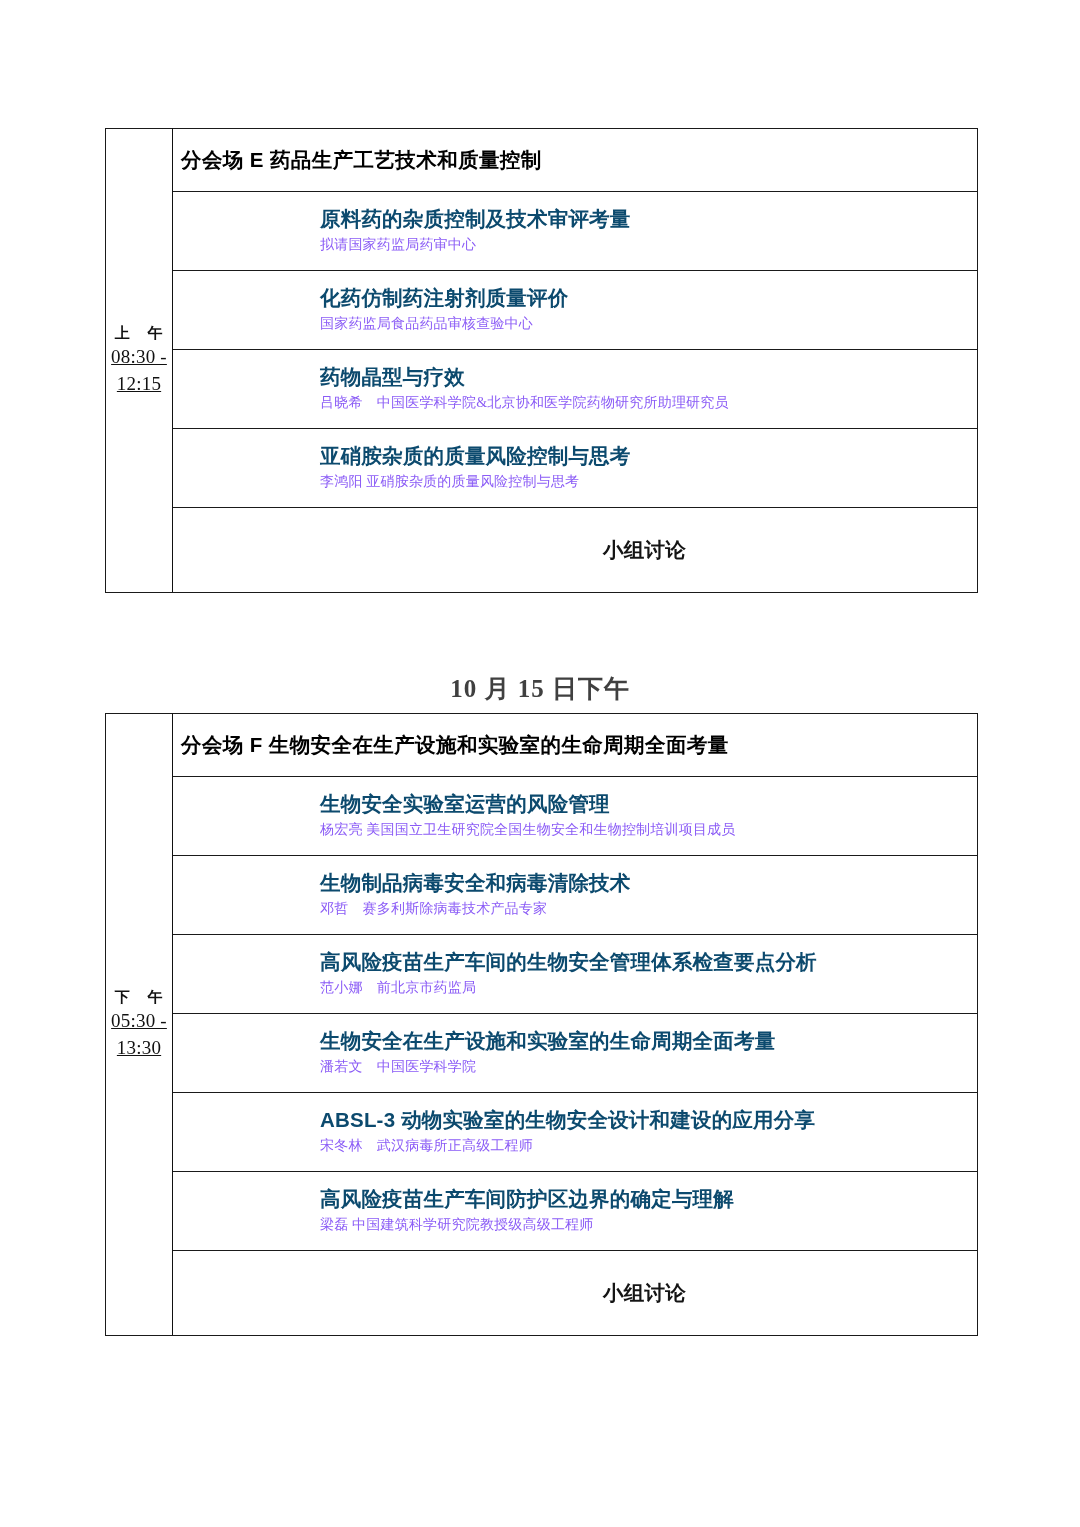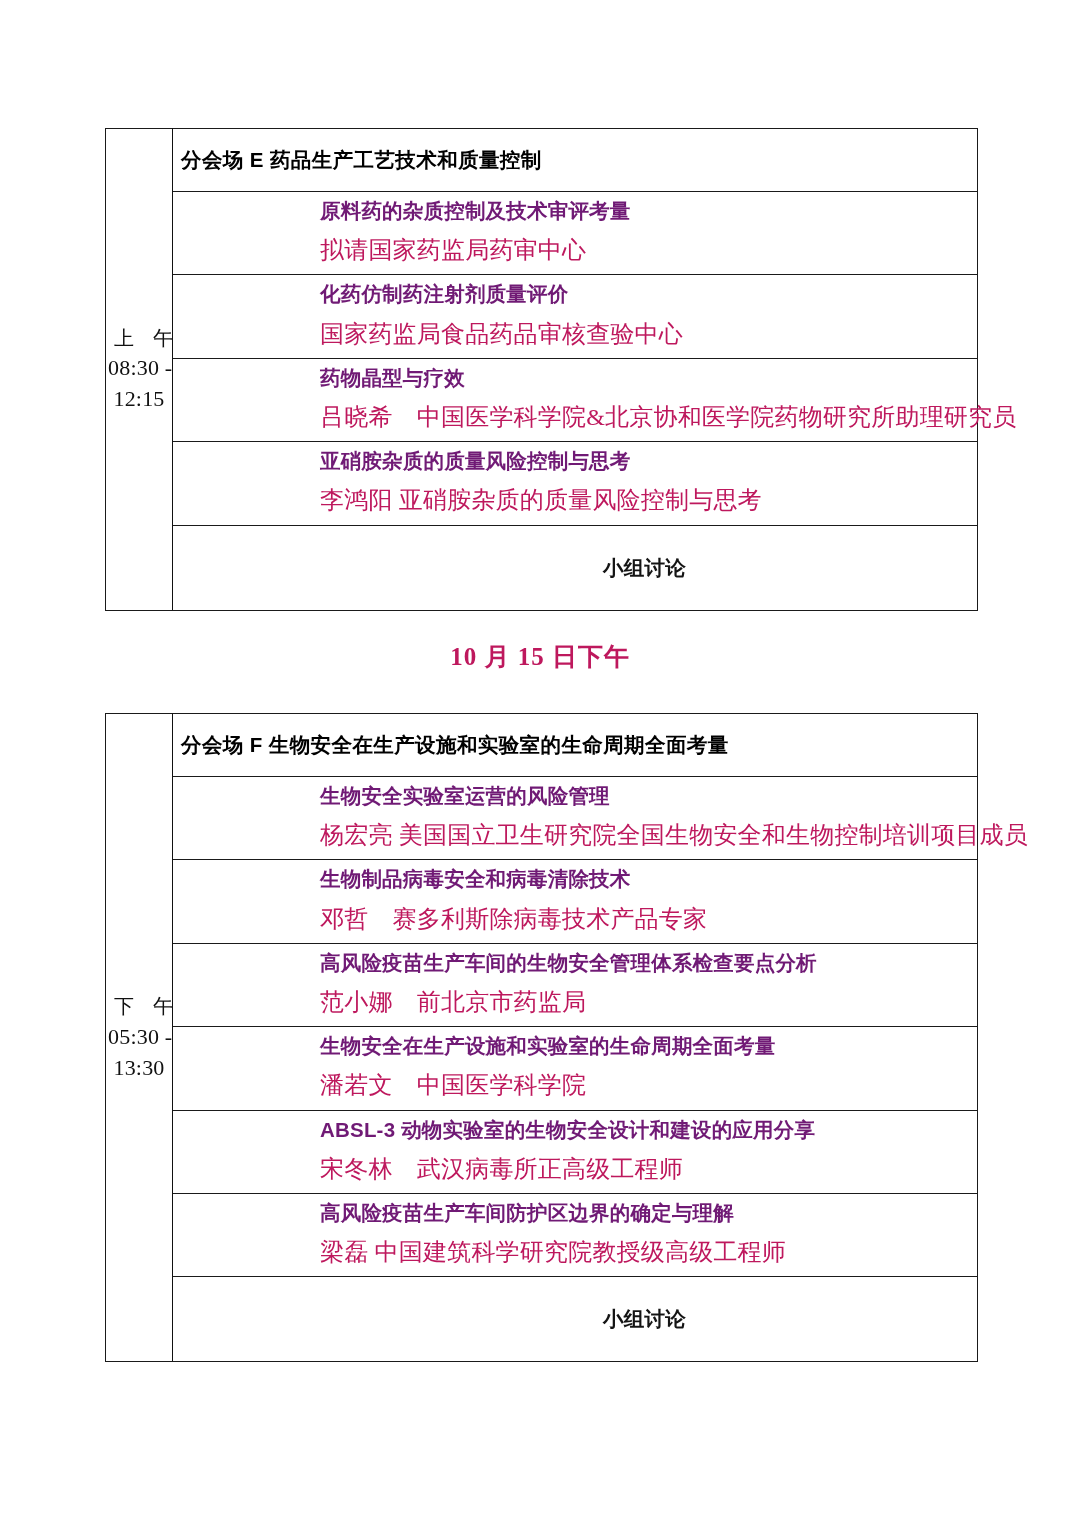--- a/index.html
+++ b/index.html
@@ -58,28 +58,30 @@
     padding: 0 2px;
   }
   .time-inner {
     line-height: 1.42;
     font-size: 19px;
     letter-spacing: 0.2px;
     color: #111111;
     white-space: nowrap;
   }
   .time-period {
-    font-size: 20px;
+    font-size: 15px;
     letter-spacing: 7px;
     padding-left: 6px;
     display: block;
+    font-weight: bold;
   }
   .time-range {
     display: block;
-    font-size: 22px;
+    font-size: 19px;
+    text-decoration: underline;
   }
 
   
   td.group-cell {
     height: 62px;
     padding-left: 8px;
   }
   .group-title {
     font-family: "Liberation Sans", "DejaVu Sans", sans-serif;
     font-weight: bold;
@@ -92,60 +94,60 @@
   
   td.talk-cell {
     height: 66px;
     padding: 5px 8px 7px 147px;
   }
   .talk-title {
     font-family: "Liberation Sans", "DejaVu Sans", sans-serif;
     font-weight: bold;
     font-size: 20.5px;
     line-height: 1.38;
-    color: #701a75;
+    color: #0c4a6e;
     letter-spacing: 0.2px;
     white-space: nowrap;
   }
   .talk-speaker {
     font-family: "Liberation Serif", "DejaVu Serif", serif;
-    font-size: 24px;
+    font-size: 14px;
     line-height: 1.38;
-    color: #be185d;
+    color: #8b5cf6;
     letter-spacing: 0.2px;
     white-space: nowrap;
-    margin-top: 9px;
+    margin-top: 2px;
   }
 
   
   td.discussion-cell {
     height: 72px;
     padding: 6px 8px 6px 147px;
   }
   .discussion-label {
     font-family: "Liberation Sans", "DejaVu Sans", sans-serif;
     font-weight: bold;
     font-size: 20.5px;
     color: #141414;
     letter-spacing: 0.3px;
     text-align: center;
   }
 
   
   .section-heading {
     position: absolute;
     left: 0;
-    top: 640px;
+    top: 672px;
     width: 1080px;
     text-align: center;
     font-family: "Liberation Serif", "DejaVu Serif", serif;
     font-weight: bold;
     font-size: 25px;
     letter-spacing: 1px;
-    color: #be185d;
+    color: #404040;
   }
 </style>
 </head>
 <body>
 
 <div class="page">
 
   <table class="agenda-table table-morning">
     <tbody>
       <tr>

